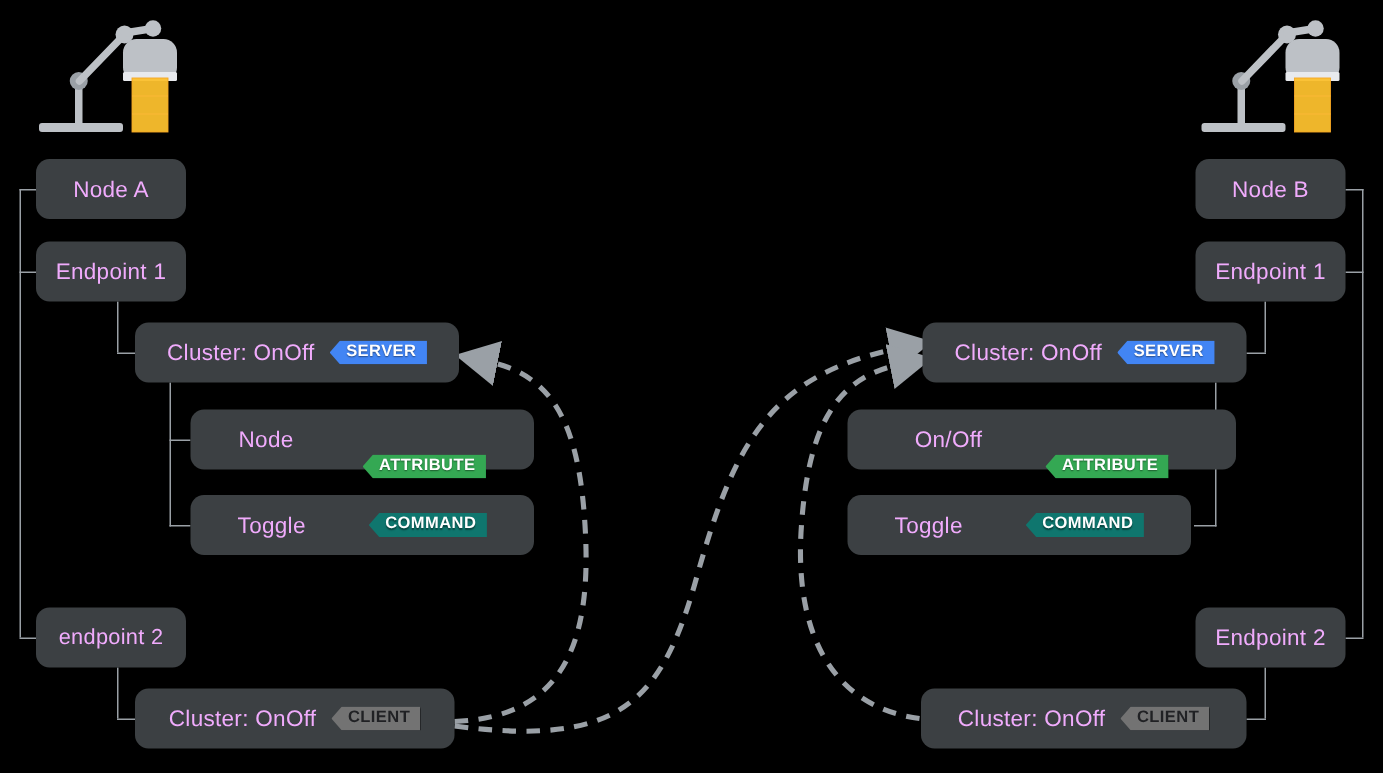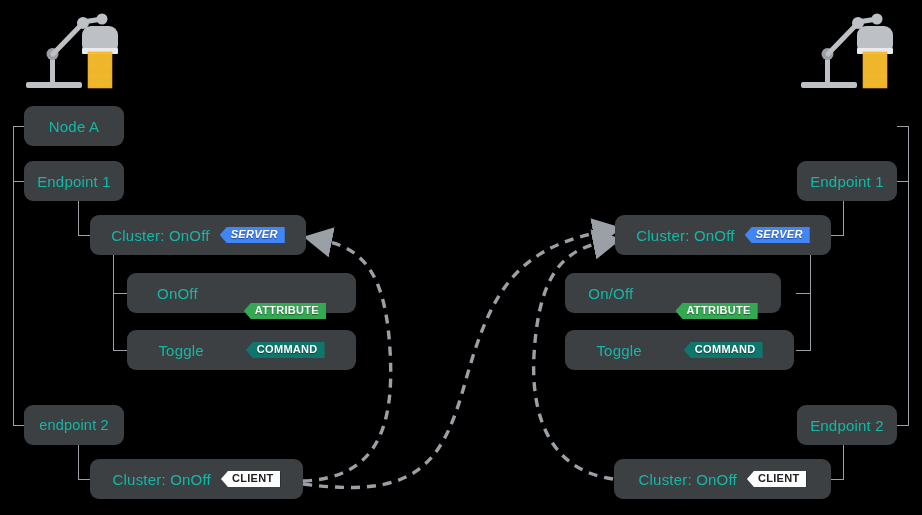--- a/index.html
+++ b/index.html
@@ -19,42 +19,42 @@
     color: #f1f3f4;
     display: flex;
     align-items: center;
     justify-content: center;
     font-size: 15px;
     letter-spacing: .2px;
     white-space: nowrap;
     z-index: 5;
   }
   .box.wide { justify-content: center; gap: 10px; padding: 0 14px; }
-  .box-label { font-size: 15px; color:#14b8a6;text-align:right; }
+  .box-label { font-size: 15px; color:#f0abfc;text-align:right; }
   .box-label.small { font-size: 14.5px; }
 
   
   .badge {
     display: inline-block;
     position: relative;
     font-size: 11px;
     font-weight: bold;
     letter-spacing: .3px;
     line-height: 15px;
     height: 16px;
     padding: 0 7px 0 11px;
     color: #ffffff;
     text-shadow: 0 1px 1px rgba(0,0,0,.45);
     clip-path: polygon(7px 0, 100% 0, 100% 100%, 7px 100%, 0 50%);
     filter: drop-shadow(1px 1px 0px rgba(0,0,0,.55));
   }
-  .badge.server    { background:#4285f4;font-style:italic; }
+  .badge.server    { background:#4285f4; }
   .badge.attribute { background:#34a853;margin-top:36px; }
   .badge.command   { background:#0f766e; }
-  .badge.client    { background:#ffffff; color:#202124; text-shadow:none; }
+  .badge.client    { background:#737373; color:#202124; text-shadow:none; }
 
   
   .ln {
     position: absolute;
     background: #9aa0a6;
     z-index: 2;
   }
   .ln.h { height: 1.4px; }
   .ln.v { width: 1.4px; }
 
@@ -155,49 +155,52 @@
   <div class="box" style="left:24px; top:161px; width:100px; height:40px;">
     <span class="box-label">Endpoint 1</span>
   </div>
 
   <div class="box wide" style="left:90px; top:215px; width:216px; height:40px;">
     <span class="box-label">Cluster: OnOff</span>
     <span class="badge server">SERVER</span>
   </div>
 
   <div class="box wide" style="left:127px; top:273px; width:229px; height:40px;">
-    <span class="box-label">OnOff</span>
+    <span class="box-label">Node</span>
     <span class="badge attribute" style="margin-left:36px;">ATTRIBUTE</span>
   </div>
 
   <div class="box wide" style="left:127px; top:330px; width:229px; height:40px;">
     <span class="box-label">Toggle</span>
     <span class="badge command" style="margin-left:32px;">COMMAND</span>
   </div>
 
   <div class="box" style="left:24px; top:405px; width:100px; height:40px;">
     <span class="box-label small">endpoint 2</span>
   </div>
 
   <div class="box wide" style="left:90px; top:459px; width:213px; height:40px;">
     <span class="box-label">Cluster: OnOff</span>
     <span class="badge client">CLIENT</span>
   </div>
 
+  <div class="box" style="left:797px; top:106px; width:100px; height:40px;">
+    <span class="box-label">Node B</span>
+  </div>
 
   <div class="box" style="left:797px; top:161px; width:100px; height:40px;">
     <span class="box-label">Endpoint 1</span>
   </div>
 
   <div class="box wide" style="left:615px; top:215px; width:216px; height:40px;">
     <span class="box-label">Cluster: OnOff</span>
     <span class="badge server">SERVER</span>
   </div>
 
-  <div class="box wide" style="left:565px; top:273px; width:216px; height:40px;">
+  <div class="box wide" style="left:565px; top:273px; width:259px; height:40px;">
     <span class="box-label">On/Off</span>
     <span class="badge attribute" style="margin-left:32px;">ATTRIBUTE</span>
   </div>
 
   <div class="box wide" style="left:565px; top:330px; width:229px; height:40px;">
     <span class="box-label">Toggle</span>
     <span class="badge command" style="margin-left:32px;">COMMAND</span>
   </div>
 
   <div class="box" style="left:797px; top:405px; width:100px; height:40px;">

